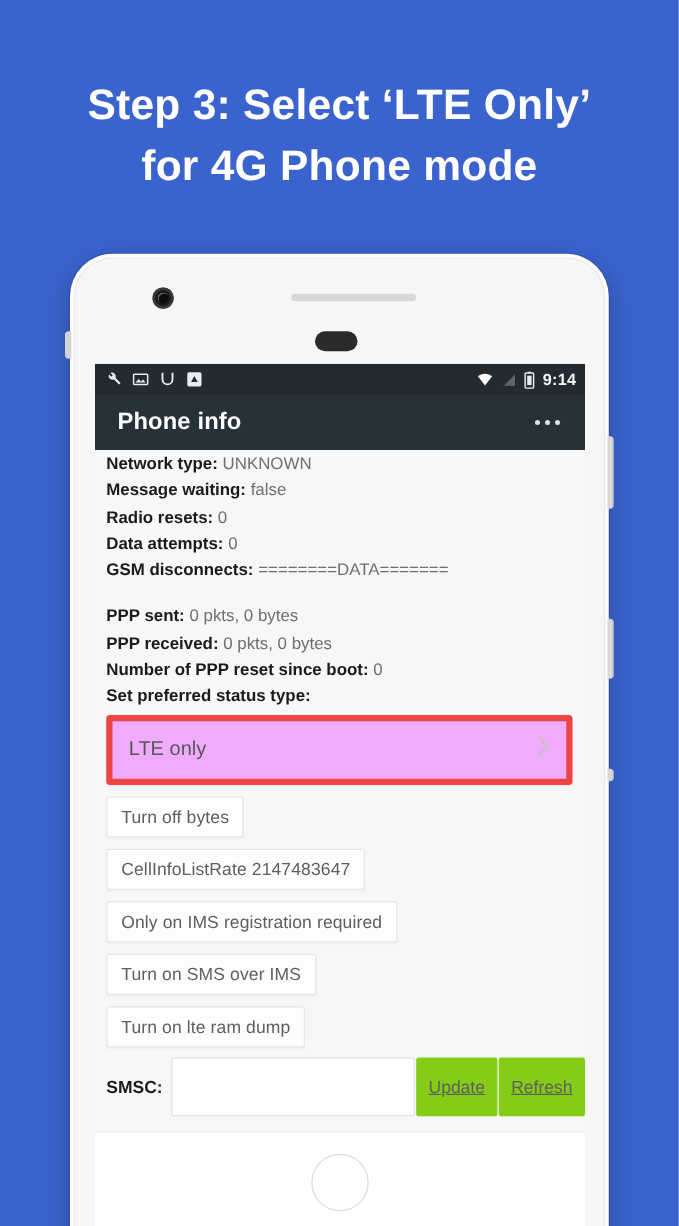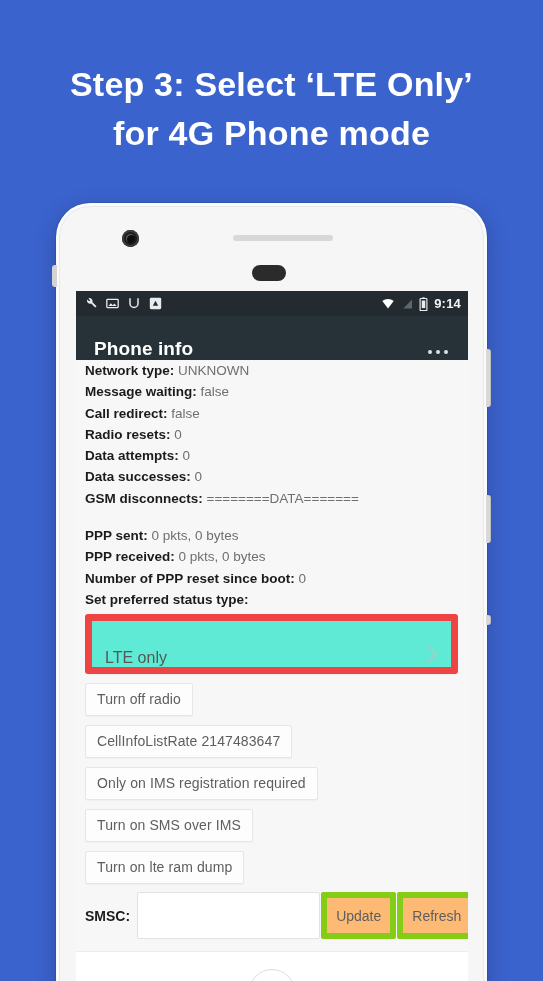--- a/index.html
+++ b/index.html
@@ -77,43 +77,43 @@
     font-size:12px;
   }
   .sb-left{display:flex;align-items:center;gap:9px;}
   .sb-right{margin-left:auto;display:flex;align-items:center;gap:6px;}
   .sb-time{font-size:13px;font-weight:700;letter-spacing:.2px;color:#f2f4f5;}
   .ic{display:block;}
 
   
   .appbar{
     height:44px;background:#263238;color:#ffffff;
-    display:flex;align-items:flex-end;padding:0 14px 0 18px;
+    display:flex;align-items:center;padding:0 14px 0 18px;
   }
   .appbar-title{font-size:19px;font-weight:700;letter-spacing:.1px;}
   .overflow{margin-left:auto;display:flex;gap:4px;align-items:center;padding:6px;}
   .overflow i{width:4px;height:4px;border-radius:50%;background:#dfe3e5;display:block;}
 
   
   .content{
     height:643px;background:#f7f7f7;overflow:hidden;position:relative;
   }
   .info-list{padding:0 0 0 9px;}
   .info-row{
     font-size:13.5px;line-height:21.3px;color:#6f6f6f;
     white-space:nowrap;letter-spacing:0;
   }
   .info-row b{color:#1b1b1b;font-weight:700;}
   .gap{height:16px;}
 
   
   .spinner{
-    margin:4px 10px 0 9px;height:46px;background:#5eead4;
-    border:7px solid #ef4444;border-radius:3px;
-    display:flex;align-items:flex-end;padding:0 13px;
+    margin:4px 10px 0 9px;height:46px;background:#f0abfc;
+    border:5px solid #ef4444;border-radius:3px;
+    display:flex;align-items:center;padding:0 13px;
     box-shadow:0 1px 1px rgba(0,0,0,.03);
   }
   .spinner-value{font-size:16px;color:#575757;}
   .chev{margin-left:auto;}
 
   
   .btnlist{padding:9px 0 0 9px;}
   .abtn{
     display:inline-block;background:#fdfdfd;border:1px solid #e6e6e6;
     border-radius:2px;padding:7px 11px 8px;margin-bottom:9px;
@@ -128,23 +128,23 @@
   }
   .smsc-label{
     font-size:14px;font-weight:700;color:#1b1b1b;
     display:flex;align-items:center;padding-right:7px;
   }
   .smsc-input{
     flex:1;background:#ffffff;border:1px solid #e2e2e2;border-radius:2px;
     height:43px;
   }
   .smsc-btn{
-    background:#fdba74;border:6px solid #84cc16;border-radius:2px;
+    background:#84cc16;border:1px solid #84cc16;border-radius:2px;
     font-size:14px;color:#5e5e5e;display:flex;align-items:center;
-    padding:0 9px;margin-left:1px;
+    padding:0 9px;margin-left:1px;text-decoration:underline;
   }
 
   
   .more-area{
     background:#ffffff;padding-top:17px;text-align:center;
     border-top:1px solid #ececec;margin-top:12px;height:120px;
   }
   .more-circle{
     width:44px;height:44px;border-radius:50%;border:1px solid #dcdcdc;
     margin:0 auto;display:flex;align-items:center;justify-content:center;gap:4px;
@@ -227,24 +227,22 @@
         <i></i>
         <i></i>
       </span>
     </div>
 
     <div class="content">
 
       <div class="info-list">
         <div class="info-row"><b>Network type:</b> <span>UNKNOWN</span></div>
         <div class="info-row"><b>Message waiting:</b> <span>false</span></div>
-        <div class="info-row"><b>Call redirect:</b> <span>false</span></div>
         <div class="info-row"><b>Radio resets:</b> <span>0</span></div>
         <div class="info-row"><b>Data attempts:</b> <span>0</span></div>
-        <div class="info-row"><b>Data successes:</b> <span>0</span></div>
         <div class="info-row"><b>GSM disconnects:</b> <span>========DATA=======</span></div>
       </div>
 
       <div class="gap"></div>
 
       <div class="info-list">
         <div class="info-row"><b>PPP sent:</b> <span>0 pkts, 0 bytes</span></div>
         <div class="info-row"><b>PPP received:</b> <span>0 pkts, 0 bytes</span></div>
         <div class="info-row"><b>Number of PPP reset since boot:</b> <span>0</span></div>
         <div class="info-row"><b>Set preferred status type:</b></div>
@@ -253,21 +251,21 @@
       <div class="spinner">
         <span class="spinner-value">LTE only</span>
         <span class="chev">
           <svg width="11" height="18" viewBox="0 0 12 20" fill="none">
             <path d="M2 2l8 8-8 8" stroke="#c2c2c2" stroke-width="1.8" stroke-linecap="round" stroke-linejoin="round"></path>
           </svg>
         </span>
       </div>
 
       <div class="btnlist">
-        <div class="abtn-row"><span class="abtn">Turn off radio</span></div>
+        <div class="abtn-row"><span class="abtn">Turn off bytes</span></div>
         <div class="abtn-row"><span class="abtn">CellInfoListRate 2147483647</span></div>
         <div class="abtn-row"><span class="abtn">Only on IMS registration required</span></div>
         <div class="abtn-row"><span class="abtn">Turn on SMS over IMS</span></div>
         <div class="abtn-row"><span class="abtn">Turn on lte ram dump</span></div>
       </div>
 
       <div class="smsc">
         <span class="smsc-label">SMSC:</span>
         <input class="smsc-input" type="text" placeholder="" style="">
         <span class="smsc-btn">Update</span>

